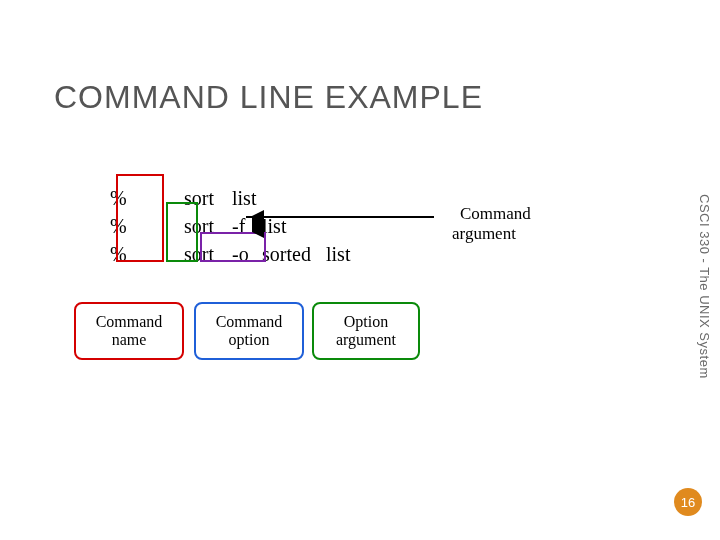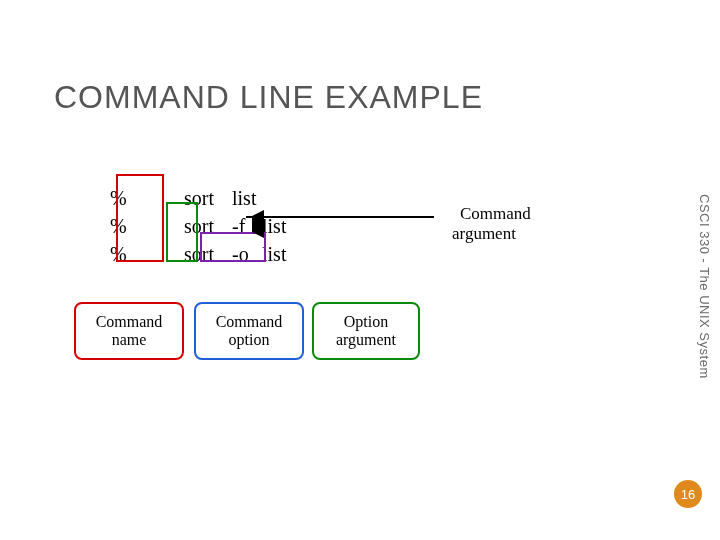--- a/index.html
+++ b/index.html
@@ -115,21 +115,21 @@
     font-size: 13px;
     color: #6a6a6a;
     writing-mode: vertical-rl;
     letter-spacing: 0.5px;
   }
 
   
   .pagebadge {
     position: absolute;
     right: 34px;
-    bottom: 48px;
+    bottom: 40px;
     width: 28px;
     height: 28px;
     border-radius: 50%;
     background: #e08a1e;
     color: #fff;
     font-size: 13px;
     font-family: Arial, sans-serif;
     display: flex;
     align-items: center;
     justify-content: center;
@@ -154,20 +154,21 @@
       <span class="cell c-pct">%</span>
       <span class="cell c-cmd">sort</span>
       <span class="cell c-opt">-f</span>
       <span class="cell c-arg1">list</span>
       <span class="cell c-arg2"></span>
     </div>
     <div class="cmdrow">
       <span class="cell c-pct">%</span>
       <span class="cell c-cmd">sort</span>
       <span class="cell c-opt">-o</span>
+      <span class="cell c-arg1">sorted</span>
       <span class="cell c-arg2">list</span>
     </div>
   </div>
 
   <div class="box box-red" style="left:100px; top:158px; width:48px; height:88px;"></div>
 
   <div class="box box-green" style="left:150px; top:186px; width:32px; height:60px;"></div>
 
   <div class="box box-purple" style="left:184px; top:216px; width:66px; height:30px;"></div>
 

